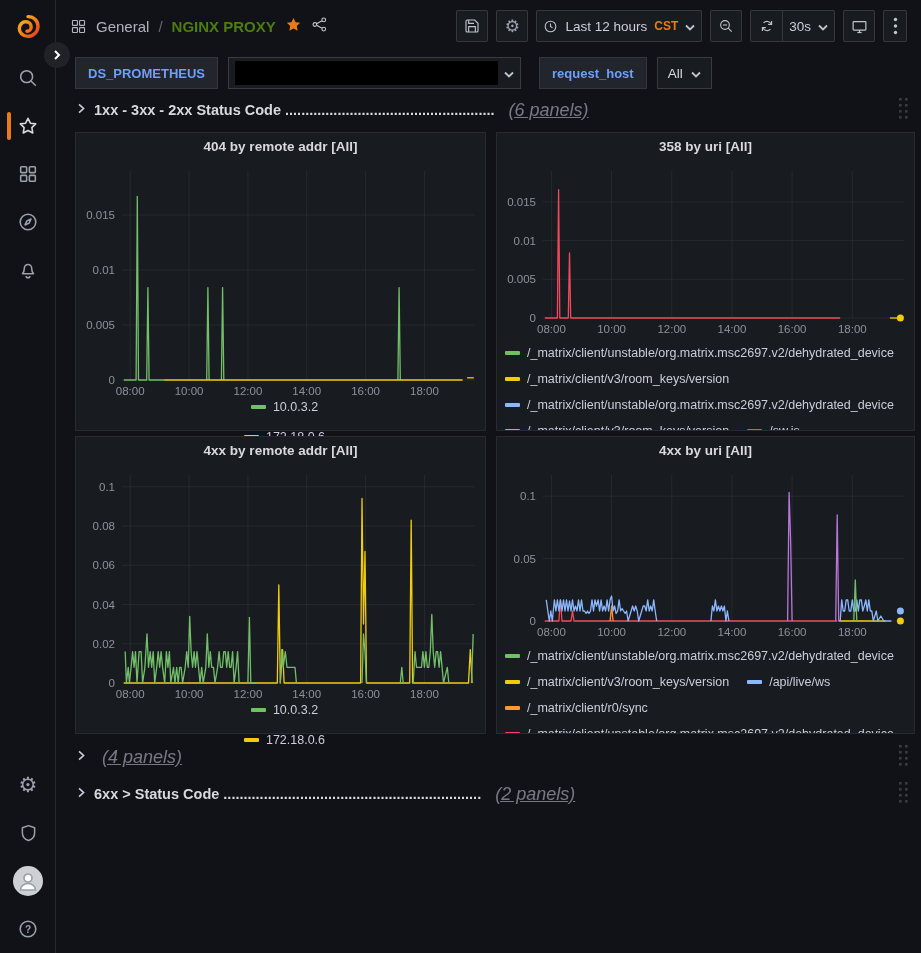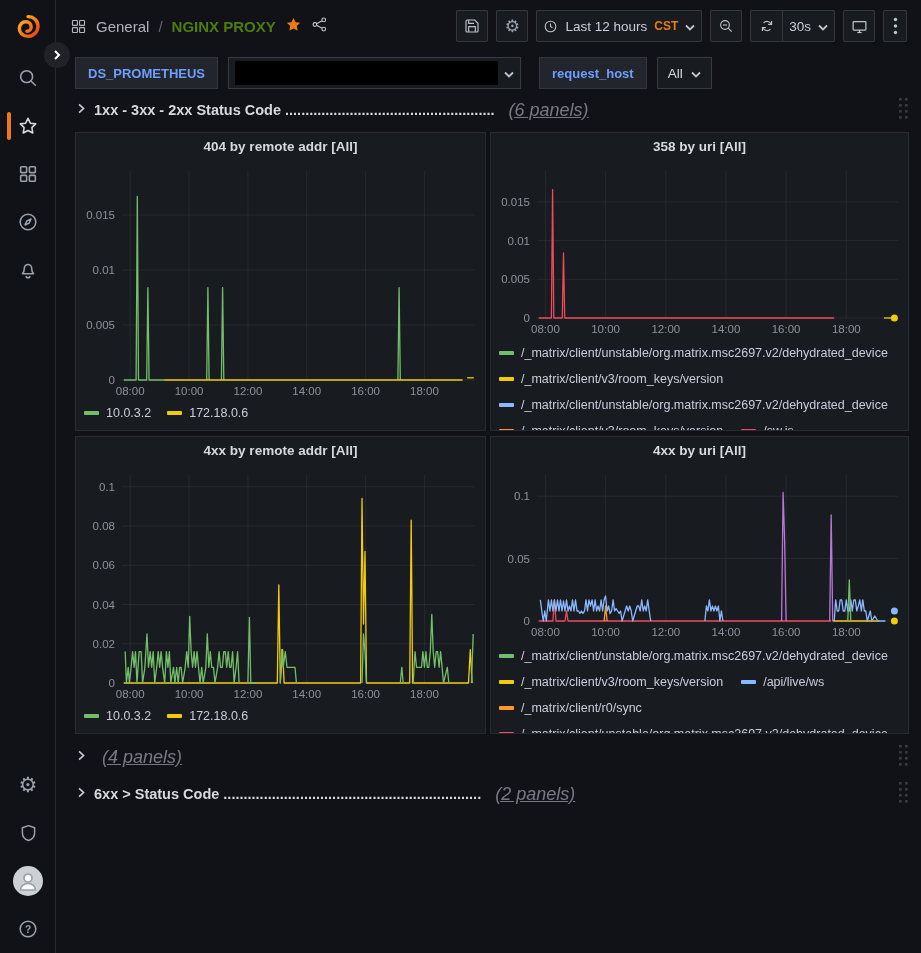--- a/index.html
+++ b/index.html
@@ -61,32 +61,32 @@
   .dash { padding:2px 13px 0 18px; }
   .row-head { height:28px; display:flex; align-items:center; gap:6px; cursor:pointer; }
   .row-head .chev svg { stroke:#ccccdc; fill:none; stroke-width:2; }
   .row-title { font-size:14.5px; font-weight:700; color:#d8d9df; white-space:nowrap; overflow:hidden; }
   .row-count { font-size:18px; font-style:italic; color:rgba(204,204,220,0.55); margin-left:8px; white-space:nowrap;text-decoration:underline; }
   .row-handle { margin-left:auto; opacity:0.55; cursor:grab; }
   #row-1xx { margin-bottom:8px; }
   #row-4xx { margin-bottom:8px; }
   #row-5xx { margin-top:9px; margin-bottom:9px; }
 
-  .grid { display:grid; grid-template-columns:411px 419px; gap:4px;text-align:right; }
+  .grid { display:grid; grid-template-columns:411px 419px; gap:10px;text-align:right; }
   .grid1 { margin-bottom:5px; }
   .grid1 .panel { height:299px; }
   .grid2 .panel { height:298px; }
   .panel { background:#181b1f; border:1px solid rgba(204,204,220,0.09); display:flex; flex-direction:column; }
   .panel-title { height:26px; display:flex; align-items:center; justify-content:center;
                  font-size:13.5px; font-weight:600; color:#d8d9df; cursor:pointer; }
   .chart { flex:1; min-height:0; }
 
   .legend { flex:none; }
   .legend.inline { height:30px; padding:0 0 4px 8px; }
-  .legend.inline .lg-row { display:flex; gap:16px; align-items:center; height:100%; }
+  .legend.inline .lg-row { display:flex; gap:16px; align-items:center; height:100%;flex-direction:column; }
   .legend.list { height:92px; overflow:hidden; padding:2px 8px 0 8px; }
   .legend.list .lg-row { display:flex; gap:18px; align-items:center; height:26px; white-space:nowrap; overflow:hidden; }
   .lg-item { display:inline-flex; align-items:center; gap:7px; cursor:pointer; white-space:nowrap; }
   .dash-swatch { display:inline-block; width:15px; height:4px; border-radius:1px; flex:none; }
   .lg-label { font-size:12.5px; color:#ccccdc; }
 </style>
 </head>
 <body>
 
 <aside class="sidebar">

